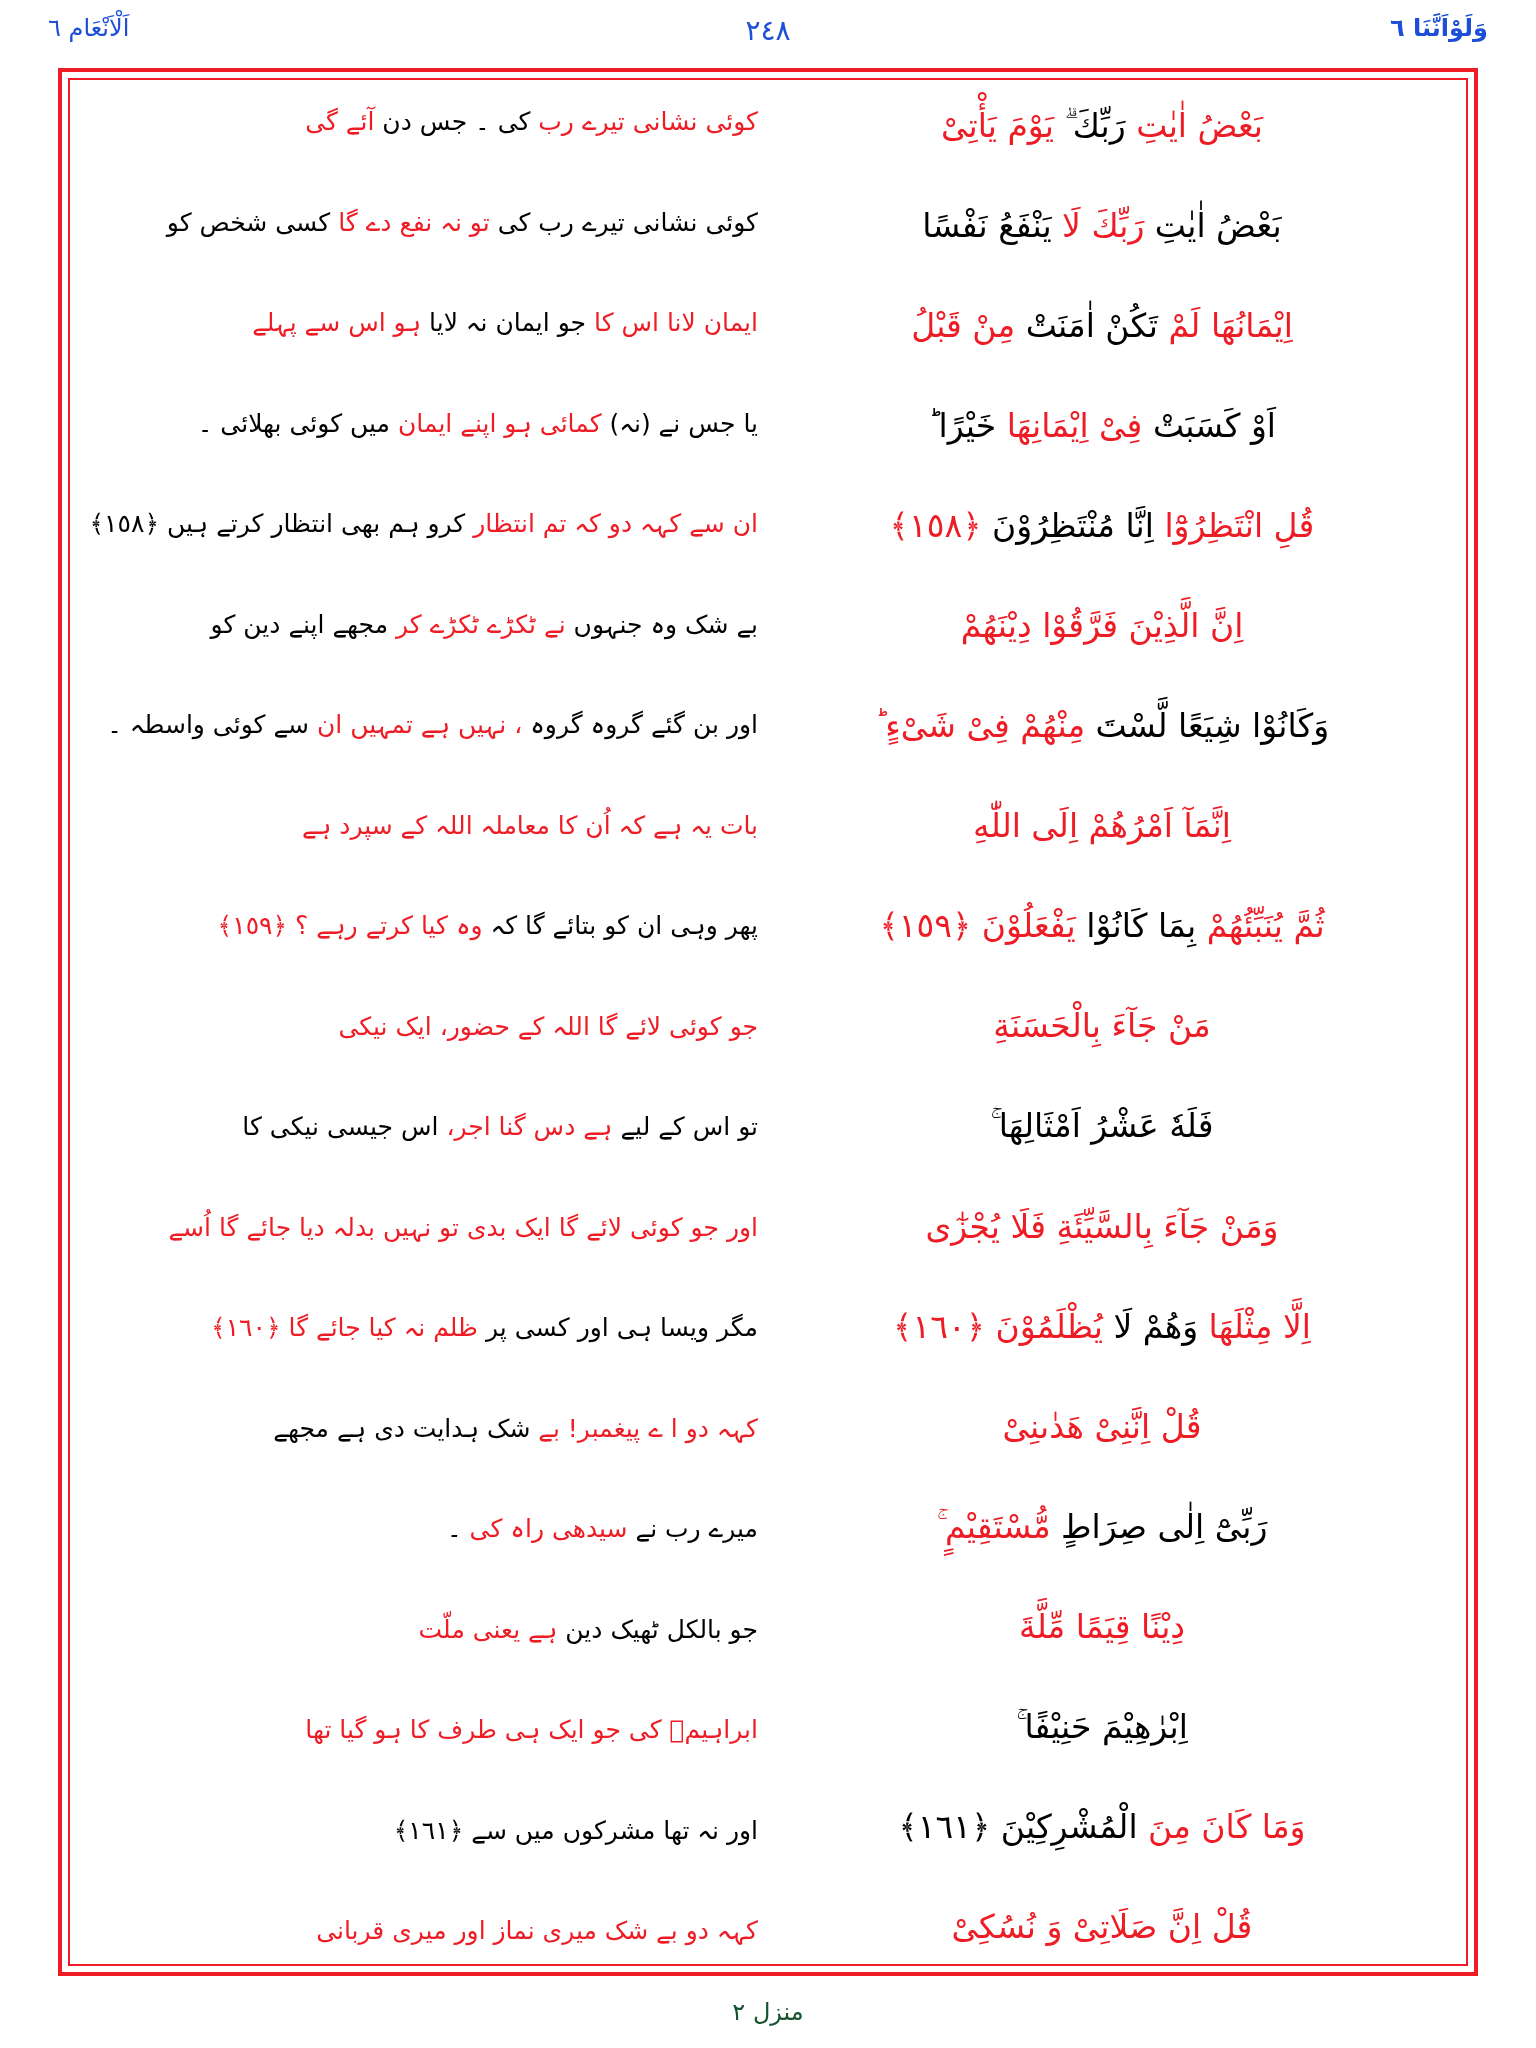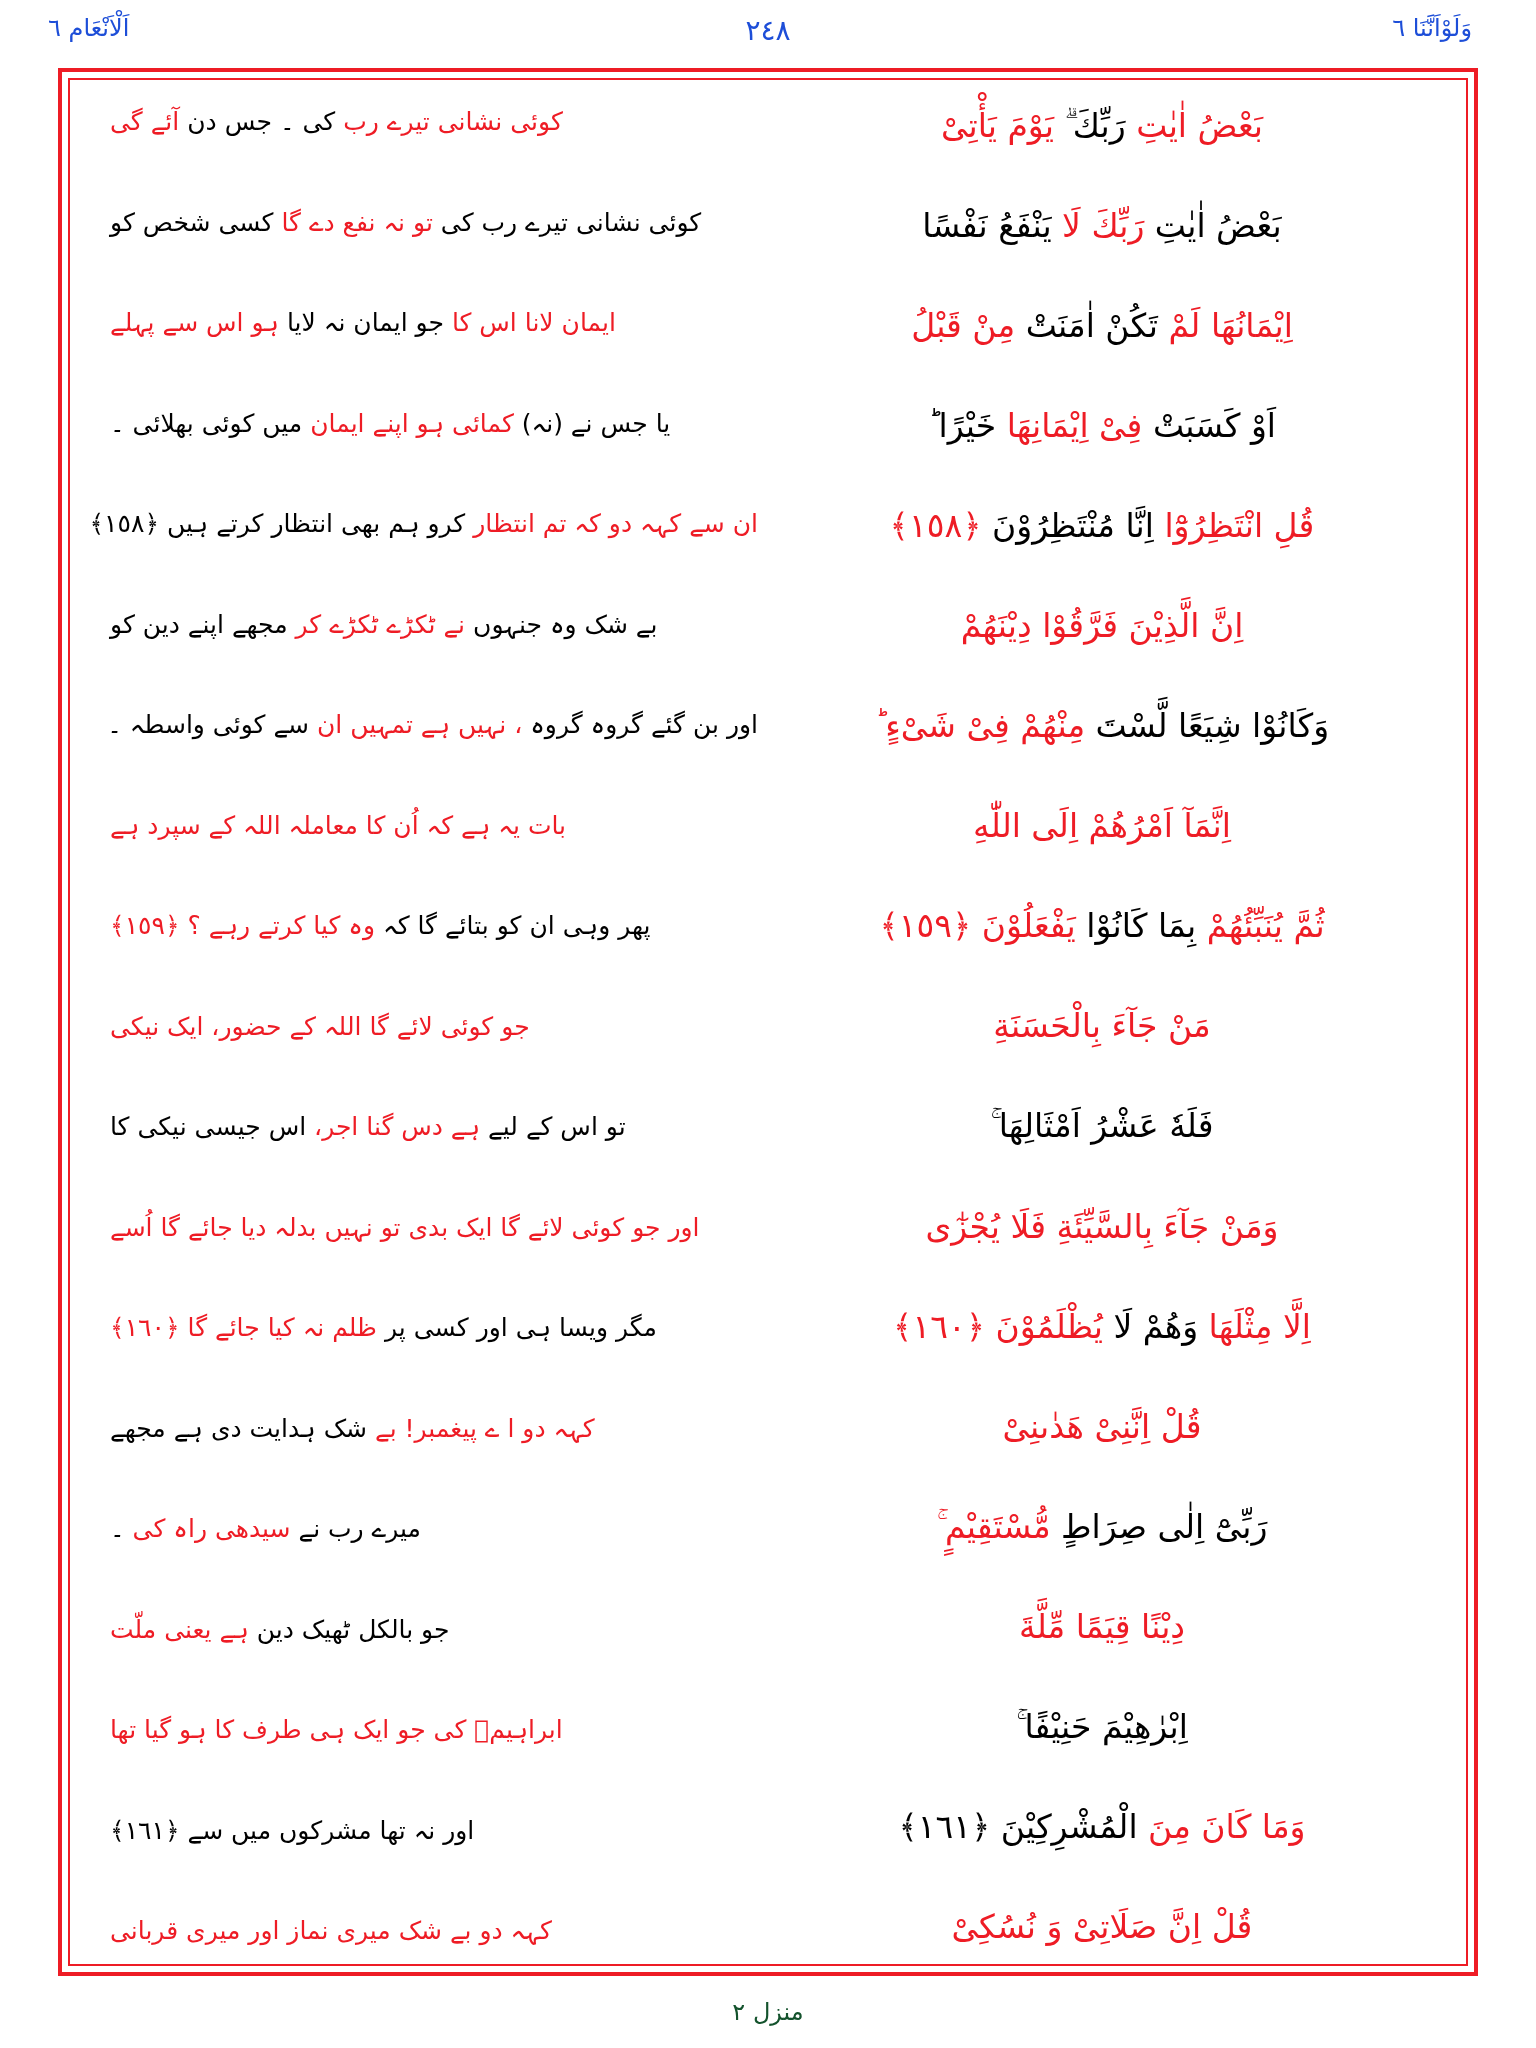--- a/index.html
+++ b/index.html
@@ -31,22 +31,23 @@
   .header .hdr-right,
   .header .hdr-center {
     position: absolute;
     top: 14px;
     font-size: 25px;
     color: #1d4ed8;
     direction: rtl;
     white-space: nowrap;
   }
   .header .hdr-right {
-    right: 64px;
+    right: 48px;
     font-size: 24px;
+    font-weight: bold;
   }
   .header .hdr-left {
     left: 48px;
     font-size: 24px;
   }
   .header .hdr-center {
     left: 50%;
     transform: translateX(-50%);
     font-size: 28px;
     letter-spacing: 1px;
@@ -78,21 +79,21 @@
   .col-arabic {
     width: 50%;
     padding: 0 22px 0 10px;
     direction: rtl;
     text-align: center;
   }
   .col-urdu {
     width: 50%;
     padding: 0 10px 0 22px;
     direction: rtl;
-    text-align: left;
+    text-align: right;
     border-left: none;
   }
   .line {
     white-space: nowrap;
     line-height: 1.0;
   }
   .col-arabic .line {
     font-size: 33px;
     letter-spacing: 0px;
     padding: 3px 0;

